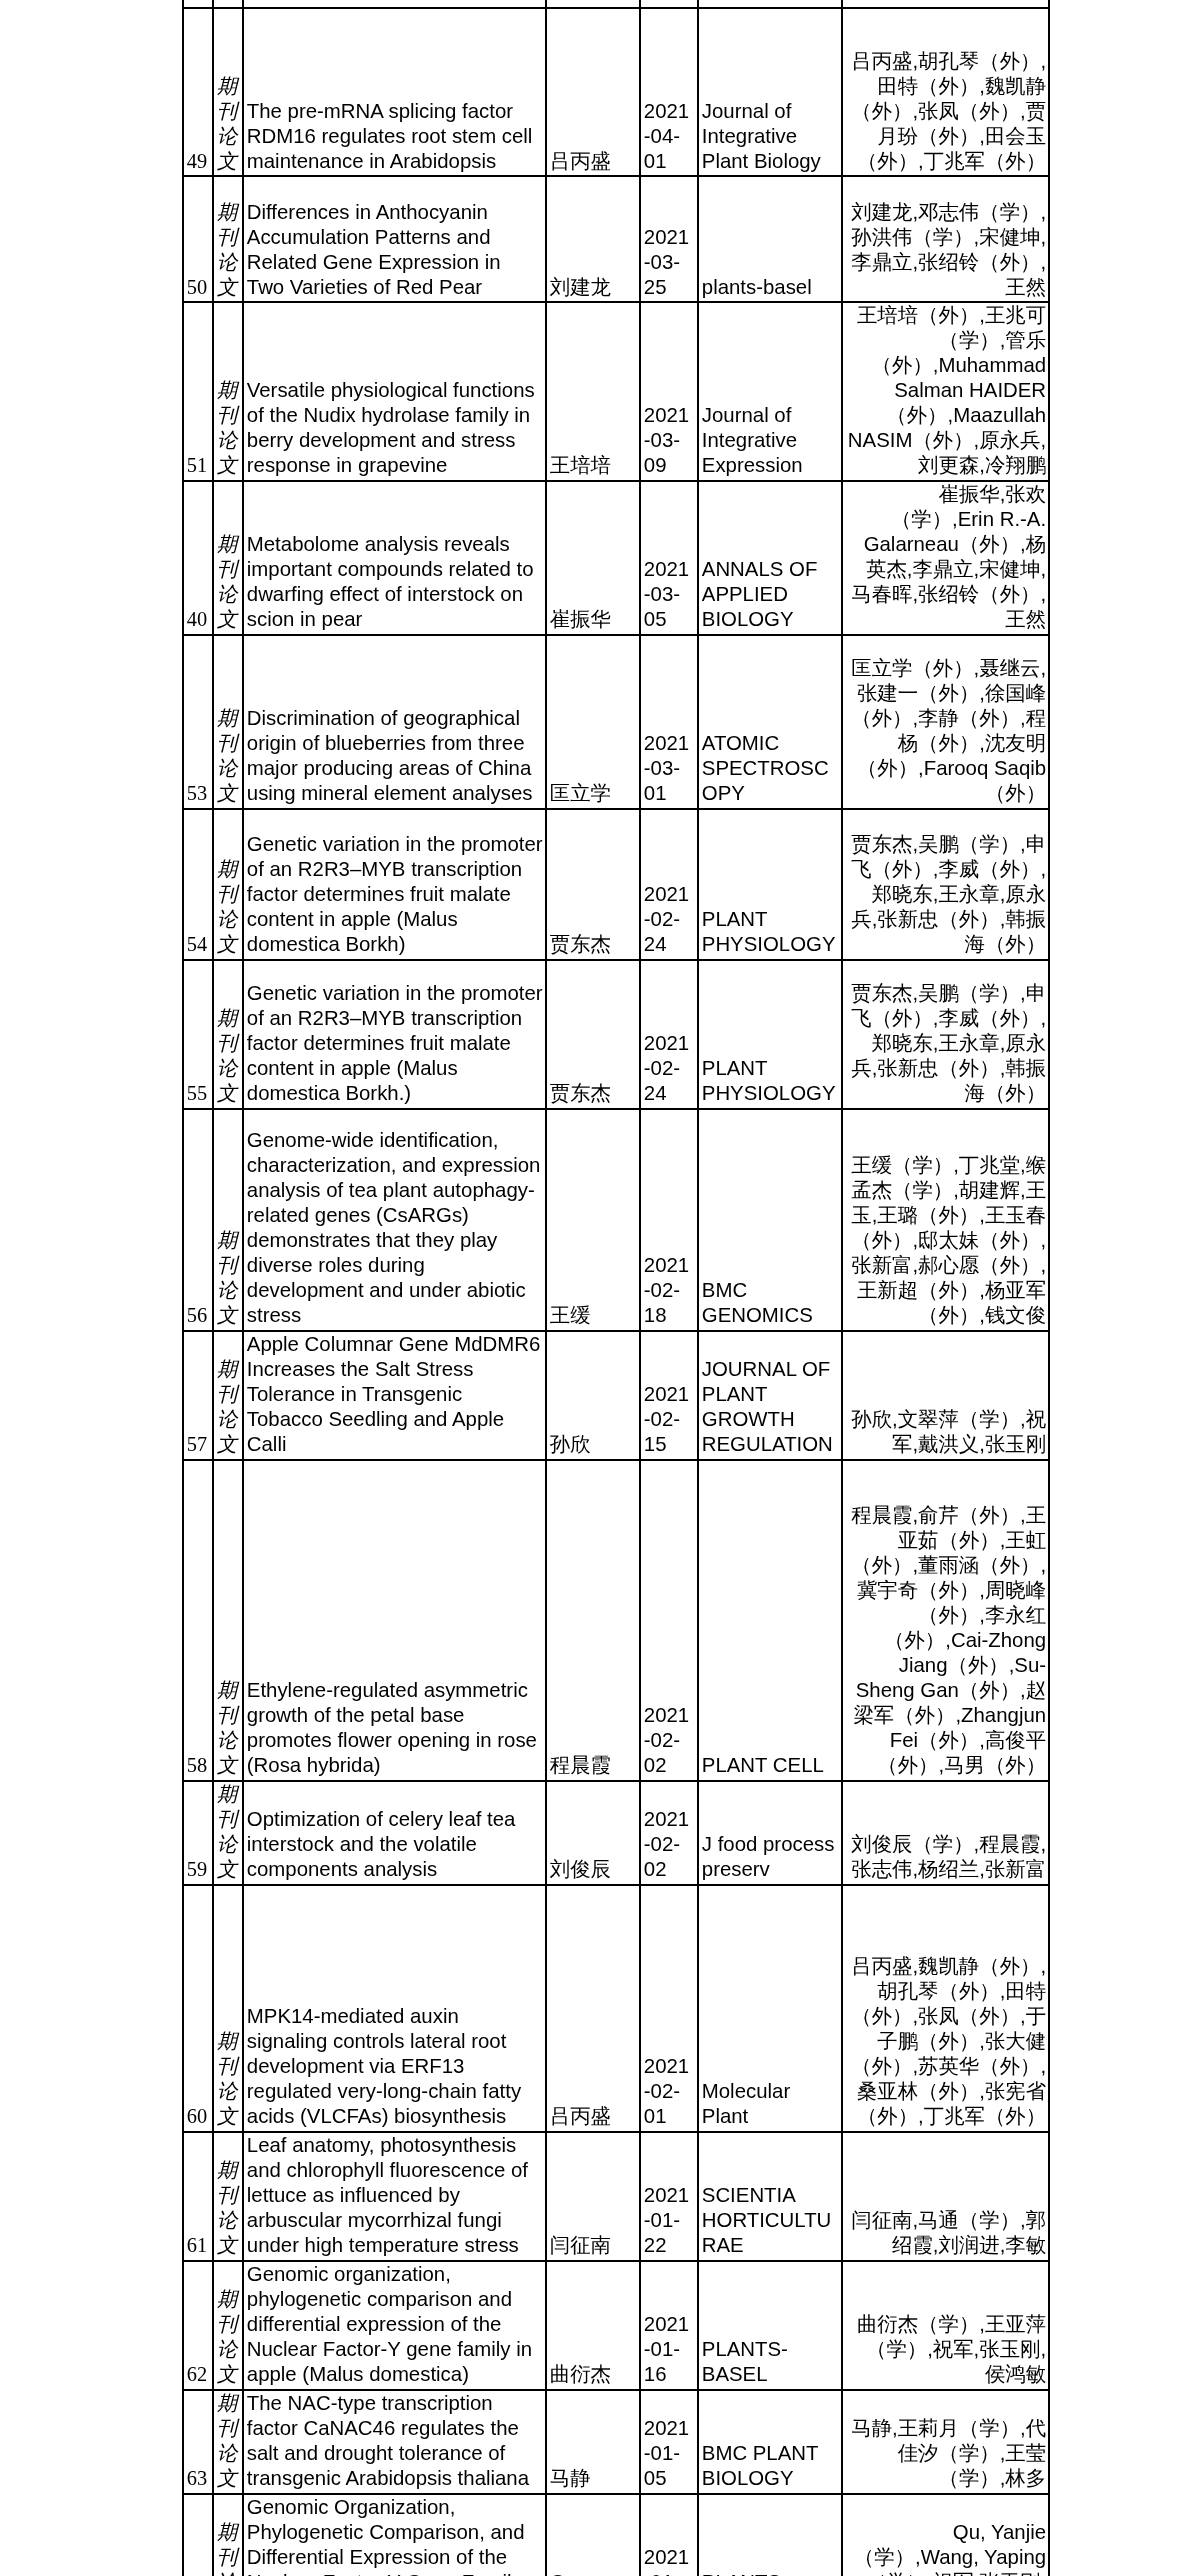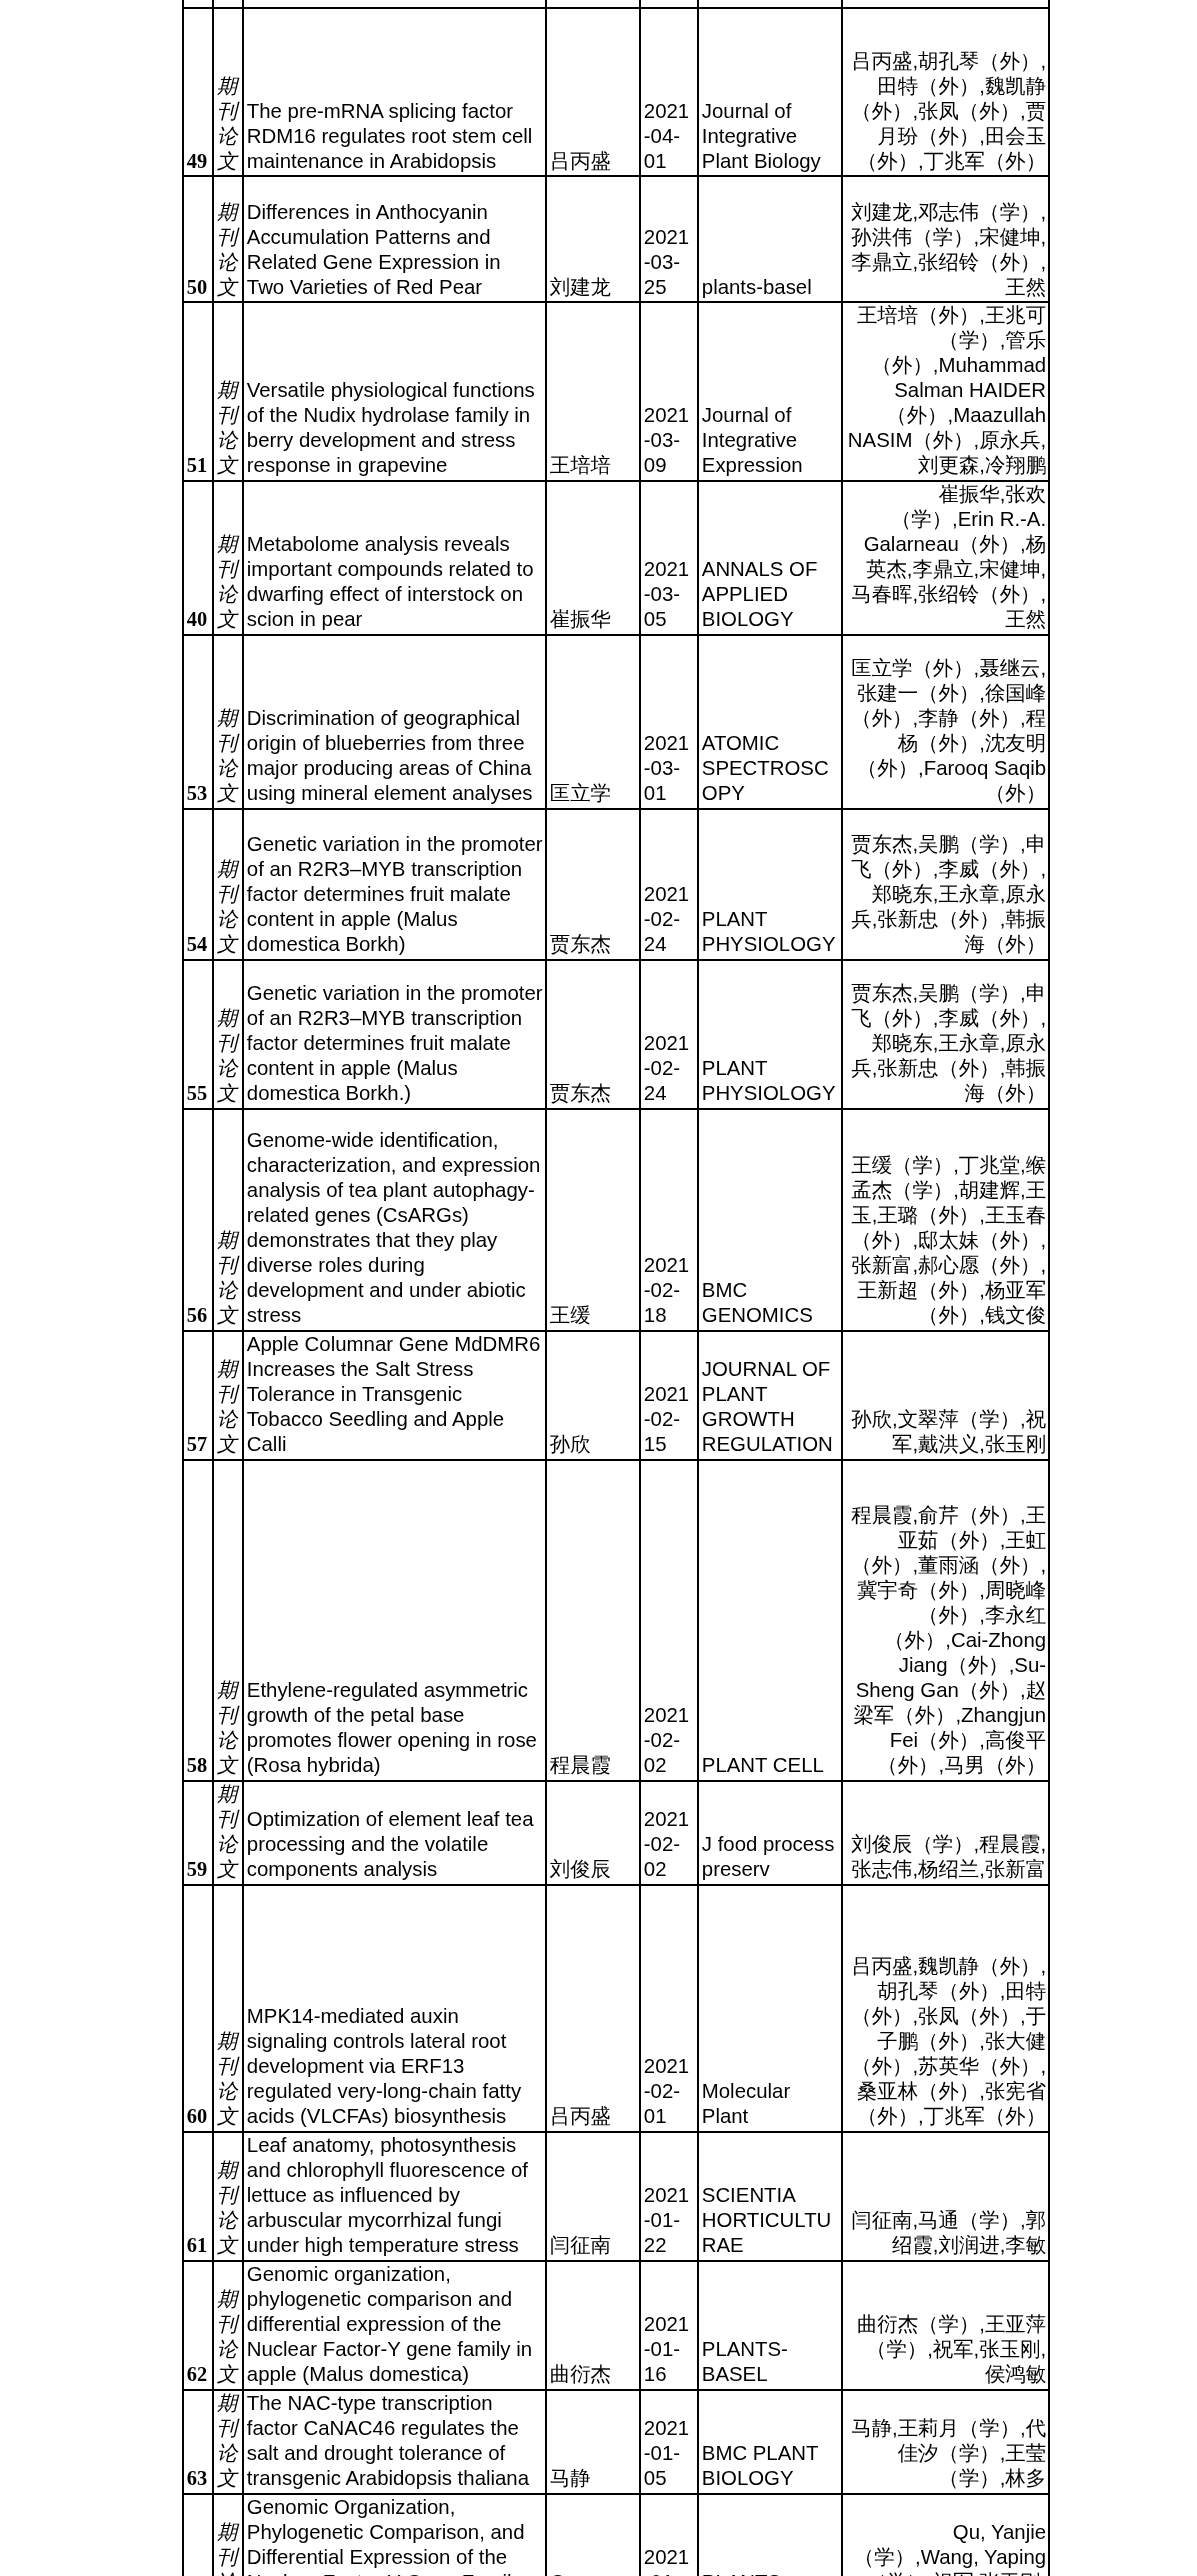--- a/index.html
+++ b/index.html
@@ -38,21 +38,20 @@
   tr.stub-row td {
     border-top: none;
     padding: 0;
   }
   td.c-num {
     vertical-align: top;
     font-family: "Liberation Serif", "DejaVu Serif", serif;
     font-size: 19.5px;
     line-height: 21.3px;
     padding: 0 0 0 1.9px;
-    font-weight: bold;
   }
   td.c-type {
     word-break: break-all;
     padding: 0 0.9px 1.9px 2.8px;
     font-style: italic;
   }
   td.c-title {
     padding: 0 1.9px 1.9px 3.7px;
   }
   td.c-date {
@@ -187,21 +186,21 @@
     <td class="c-title">Ethylene-regulated asymmetric growth of the petal base promotes flower opening in rose (Rosa hybrida)</td>
     <td class="c-author">程晨霞</td>
     <td class="c-date">2021-02-02</td>
     <td class="c-journal">PLANT CELL</td>
     <td class="c-coauthors">程晨霞,俞芹（外）,王亚茹（外）,王虹（外）,董雨涵（外）,冀宇奇（外）,周晓峰（外）,李永红（外）,Cai-Zhong Jiang（外）,Su-Sheng Gan（外）,赵梁军（外）,Zhangjun Fei（外）,高俊平（外）,马男（外）</td>
   </tr>
 
   <tr style="height: 100px;">
     <td class="c-num">59</td>
     <td class="c-type">期刊论文</td>
-    <td class="c-title">Optimization of element leaf tea processing and the volatile components analysis</td>
+    <td class="c-title">Optimization of celery leaf tea interstock and the volatile components analysis</td>
     <td class="c-author">刘俊辰</td>
     <td class="c-date">2021-02-02</td>
     <td class="c-journal">J food process preserv</td>
     <td class="c-coauthors">刘俊辰（学）,程晨霞,张志伟,杨绍兰,张新富</td>
   </tr>
 
   <tr style="height: 247px;">
     <td class="c-num">60</td>
     <td class="c-type">期刊论文</td>
     <td class="c-title">MPK14-mediated auxin signaling controls lateral root development via ERF13 regulated very-long-chain fatty acids (VLCFAs) biosynthesis</td>

